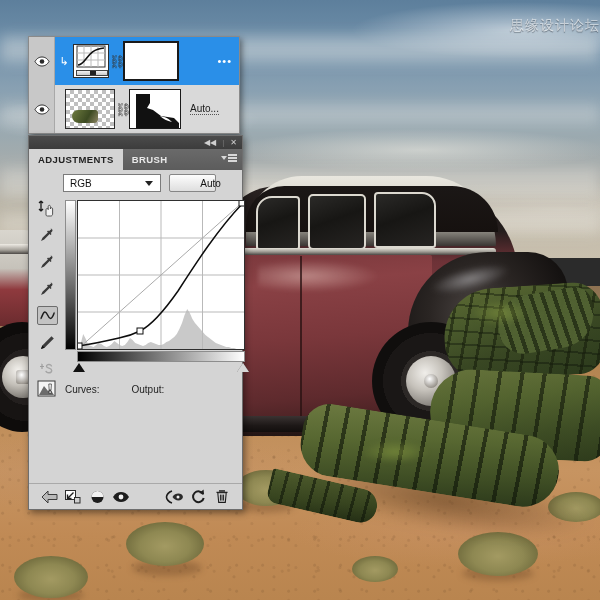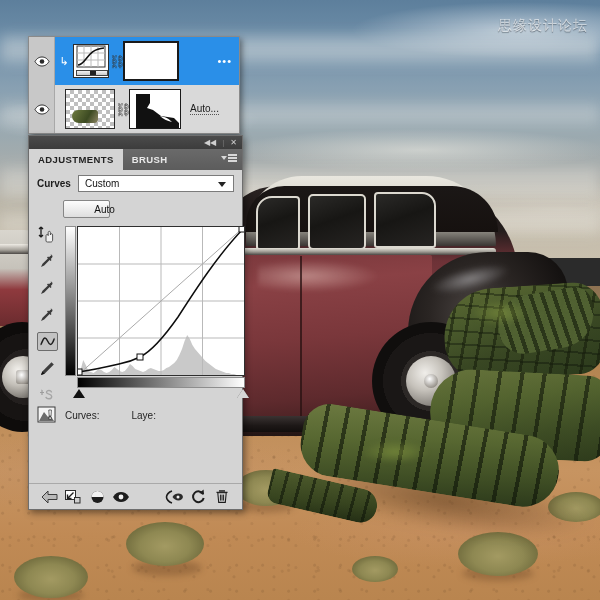--- a/index.html
+++ b/index.html
@@ -219,21 +219,21 @@
     transform: rotate(9deg);
   }
   .croc-moss {
     position:absolute;
     background: radial-gradient(ellipse, rgba(150,170,70,.45), rgba(0,0,0,0) 70%);
     filter: blur(2px);
   }
 
   
   .watermark {
-    position: absolute; right: 12px; top: 17px;
+    position: absolute; right: 0; top: 17px;
     display: flex; align-items: baseline; gap: 7px;
     color: rgba(255,255,255,.62);
     text-shadow: 0 1px 1px rgba(40,50,60,.55);
     pointer-events: none;
   }
   .wm-cn { font-size: 14px; letter-spacing: 1px; font-family: "DejaVu Sans", sans-serif; }
   .wm-en { font-size: 11px; letter-spacing: .6px; font-family: "DejaVu Sans Mono", monospace; }
 
   
   .layers-panel {
@@ -532,29 +532,26 @@
       <div class="panel-menu">
         <span class="pm-caret"></span>
         <span class="pm-lines">
             <i></i>
             <i></i>
             <i></i>
           </span>
       </div>
     </div>
 
-    <div class="curves-head">
-      <span class="curves-label">Curves</span>
-      <div class="select-box">
-        <span>Custom</span>
+
+    <div class="channel-row">
+      <div class="channel-select">
+        <span>RGB</span>
         <span class="select-caret"></span>
       </div>
-    </div>
-
-    <div class="channel-row">
       <div class="auto-btn">
         <span>Auto</span>
       </div>
     </div>
 
     <div class="curves-area">
 
       <div class="toolcol">
         <div class="tool">
           <svg width="19" height="18" viewBox="0 0 19 18">
@@ -634,21 +631,21 @@
       <div class="warn-ico">
         <svg width="19" height="17" viewBox="0 0 19 17">
           <rect x="1" y="1" width="17" height="15" fill="#f4f4f4" stroke="#3a3a3a" stroke-width="1"></rect>
           <path d="M2 15 7 6l4 5 2-2 4 6Z" fill="#6b6b6b"></path>
           <path d="M11.8 4h2.6l-.4 6h-1.8Z" fill="#fff" stroke="#2a2a2a" stroke-width=".7"></path>
           <rect x="12" y="11" width="2.2" height="2.2" fill="#fff" stroke="#2a2a2a" stroke-width=".7"></rect>
         </svg>
       </div>
       <div class="io-row">
         <span>Curves:</span>
-        <span>Laye:</span>
+        <span>Output:</span>
       </div>
     </div>
 
     <div class="adj-footer">
       <div class="fbtn">
         <svg width="17" height="14" viewBox="0 0 17 14">
           <path d="M7 1 1 7l6 6V9.5h9v-5H7Z" fill="#b9b9b9" stroke="#3b3b3b" stroke-width="1"></path>
         </svg>
       </div>
       <div class="fbtn">

